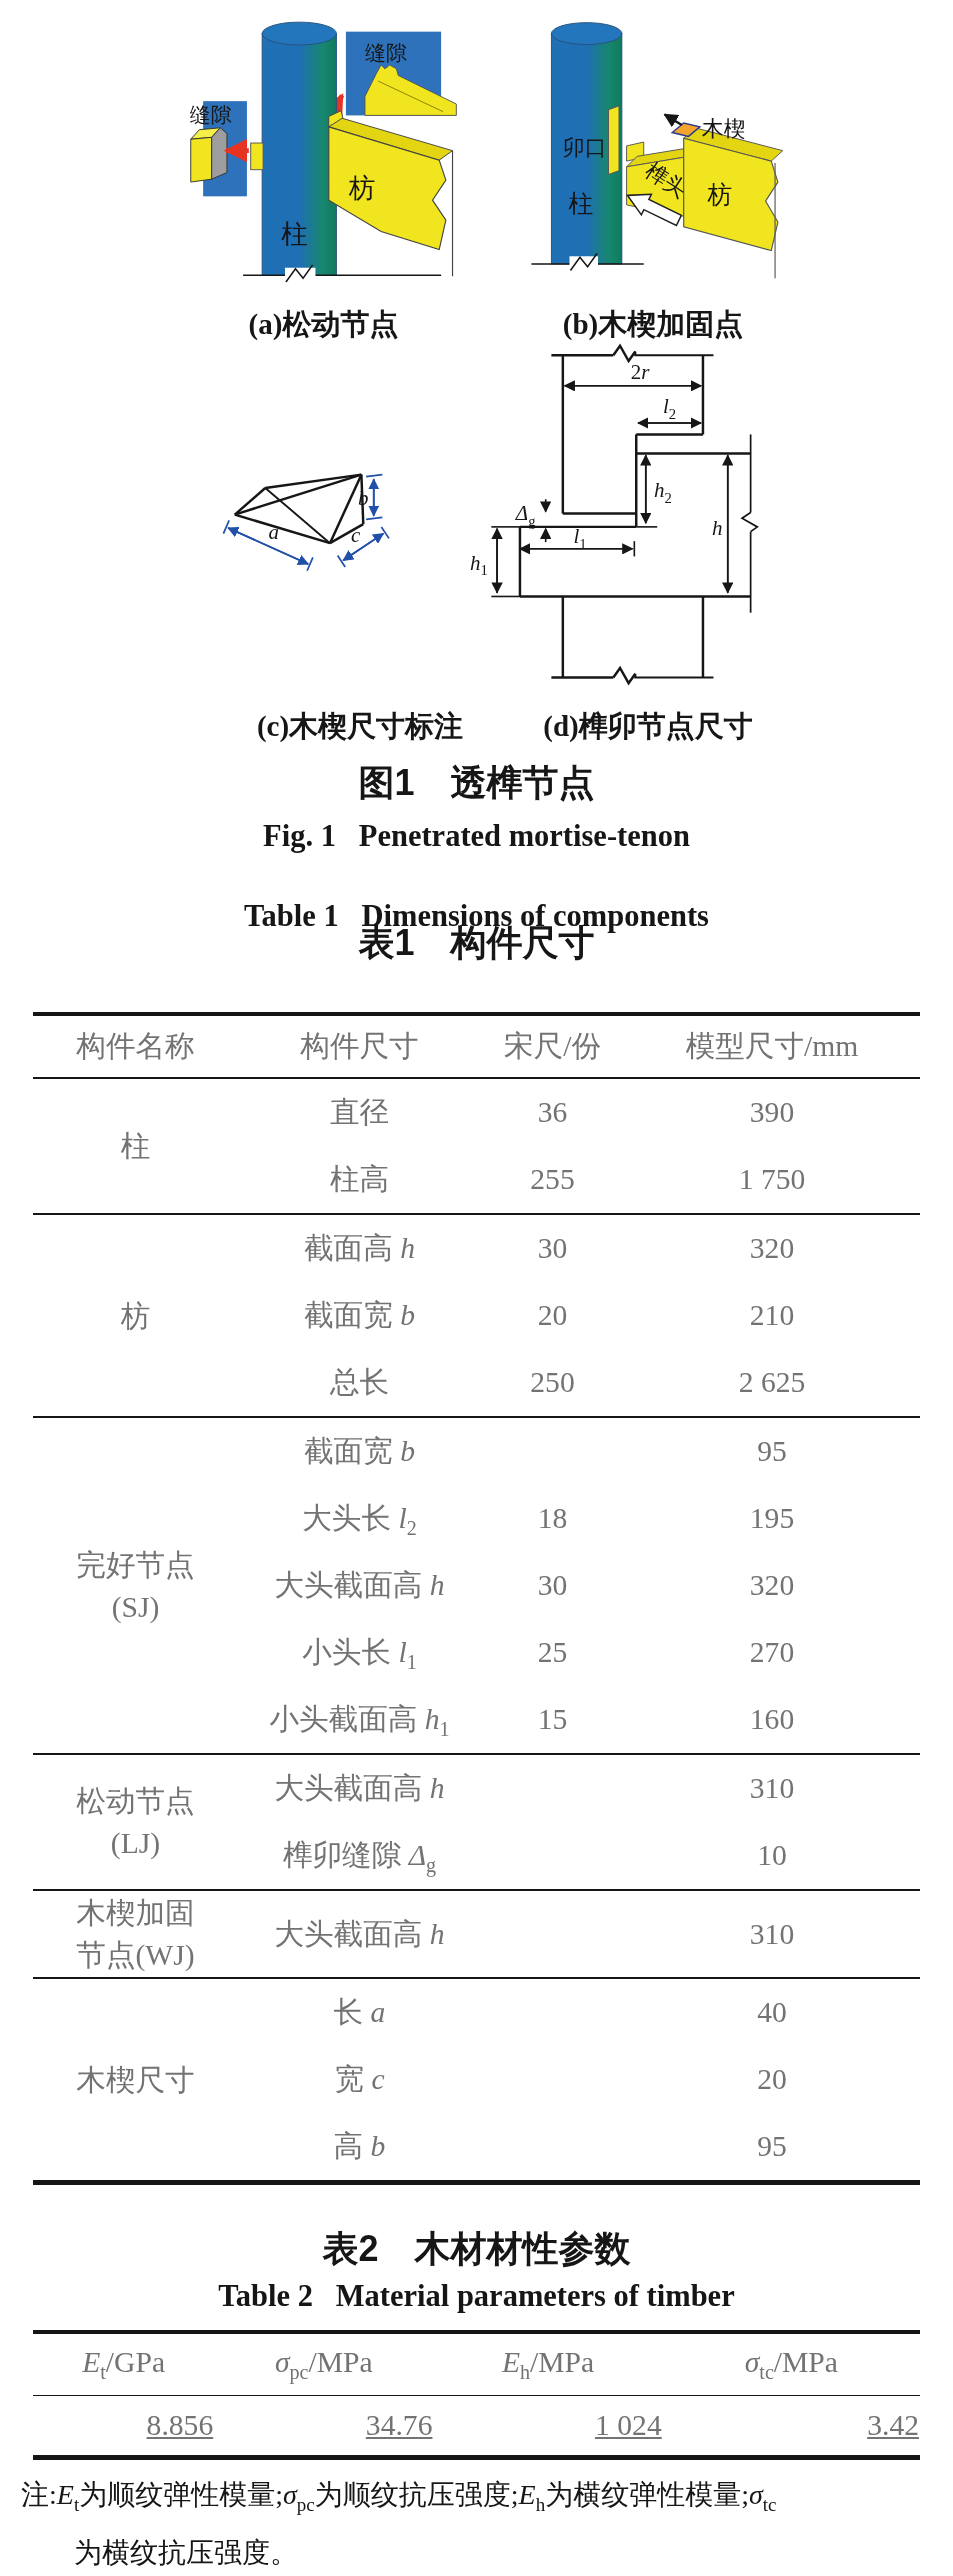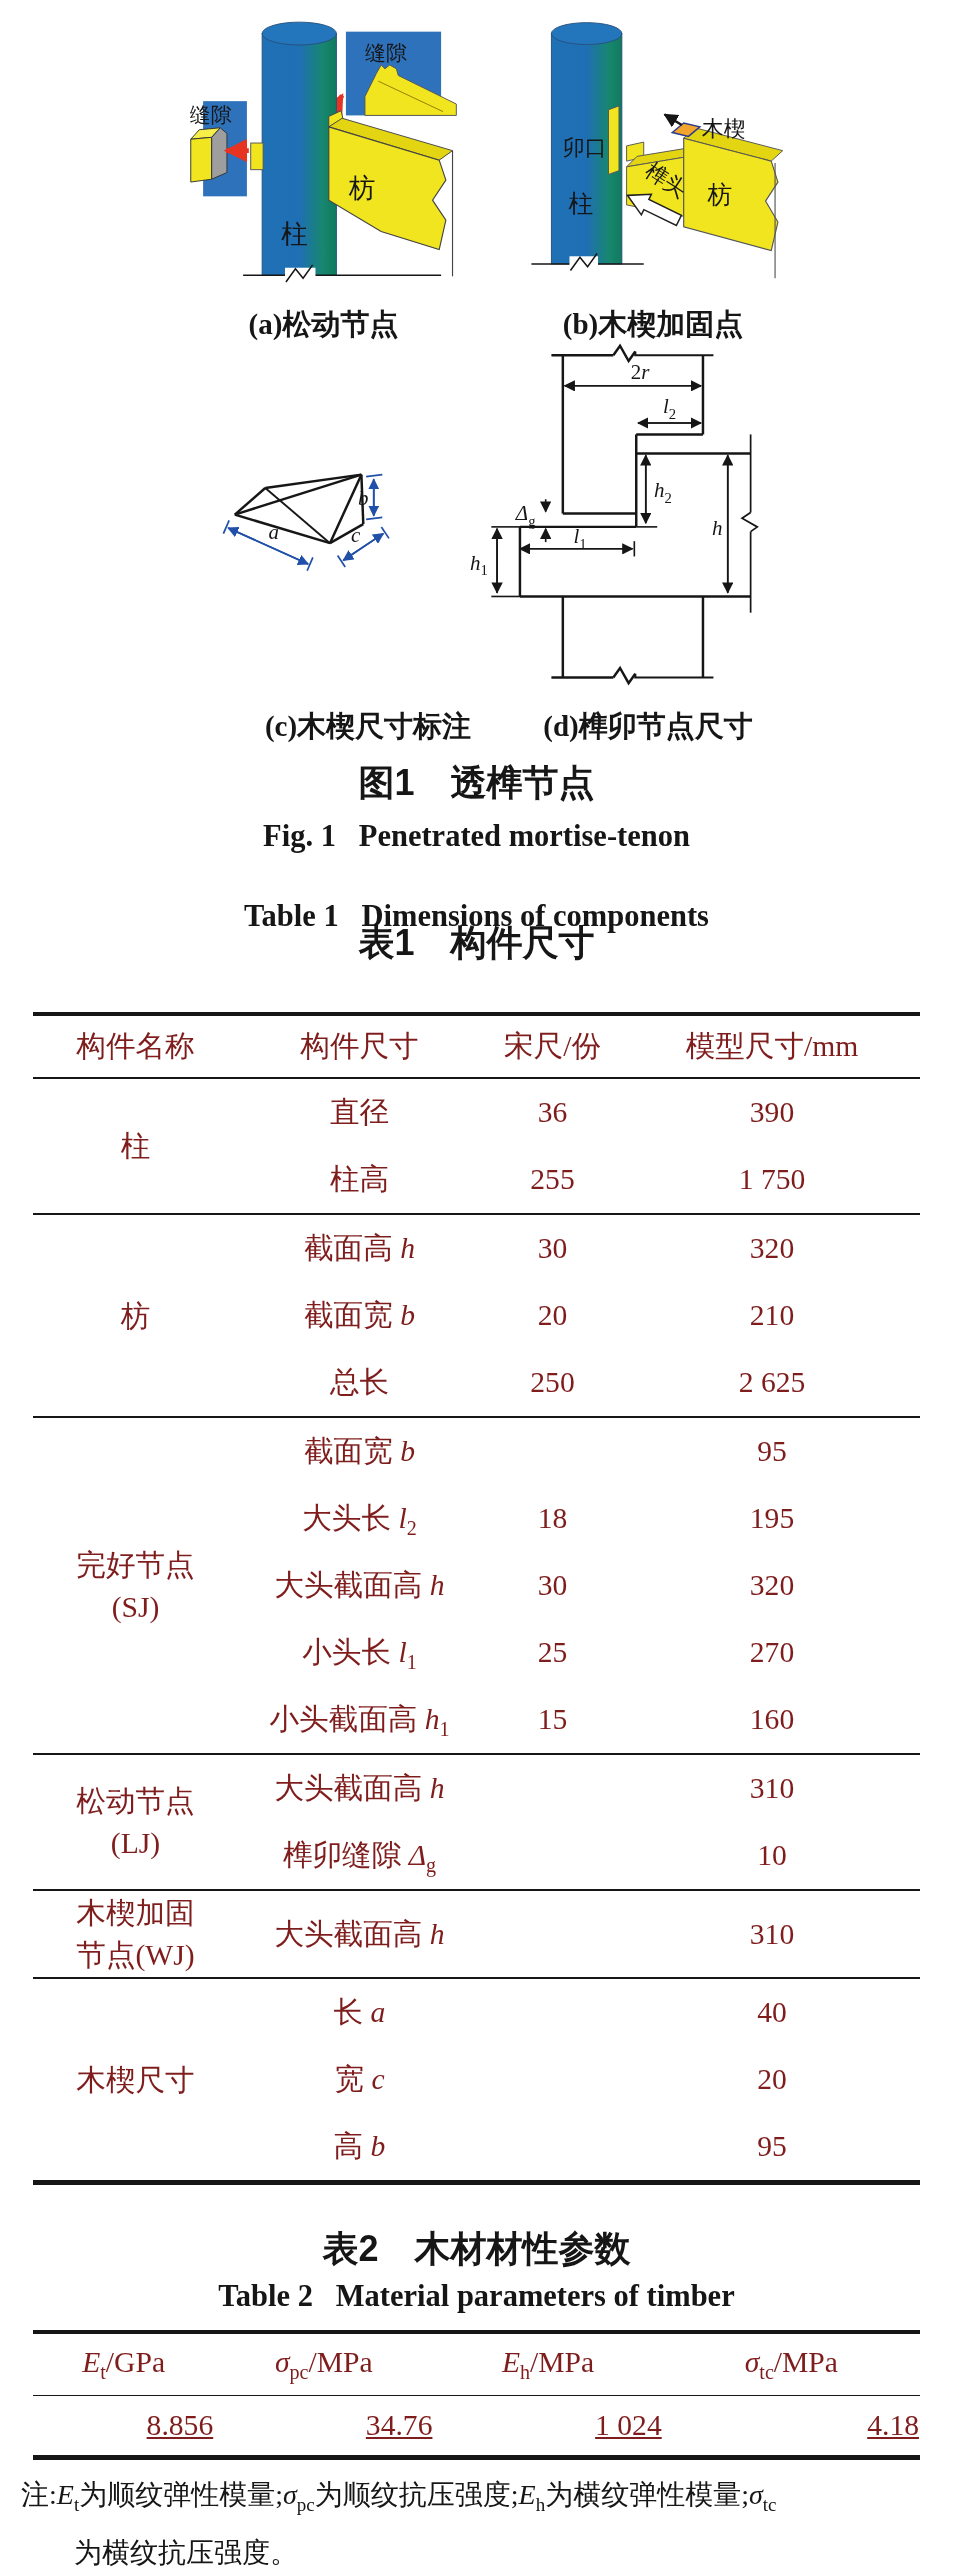--- a/index.html
+++ b/index.html
@@ -5,21 +5,21 @@
   html,body{margin:0;padding:0;background:#ffffff;}
   .page{position:relative;width:953px;height:2576px;background:#fff;overflow:hidden;
         font-family:"Liberation Serif","DejaVu Serif",serif;color:#161616;}
   svg{position:absolute;overflow:visible;}
   .cap{position:absolute;text-align:center;font-weight:bold;font-size:29px;white-space:pre;}
   .title-zh{position:absolute;left:0;width:100%;text-align:center;white-space:pre;
             font-family:"Liberation Sans","DejaVu Sans",sans-serif;font-weight:bold;font-size:36px;}
   .title-en{position:absolute;left:0;width:100%;text-align:center;white-space:pre;
             font-weight:bold;font-size:30.5px;}
   table{position:absolute;left:33px;width:887px;border-collapse:collapse;table-layout:fixed;
-        font-size:29.6px;color:#7f1d1d;}
+        font-size:29.6px;color:#737373;}
   #table1{top:1012px;border-top:4.8px solid #161616;border-bottom:5.7px solid #161616;}
   #table1 th{height:59px;font-weight:normal;border-bottom:2.9px solid #161616;text-align:center;vertical-align:middle;}
   #table1 td{height:65px;text-align:center;vertical-align:middle;}
   #table1 tr.sep td{border-top:2.9px solid #161616;}
   #table1 td.gname{line-height:42px;}
   #table2{top:2330px;border-top:4.8px solid #161616;border-bottom:5.7px solid #161616;}
   #table2 th{height:59px;font-weight:normal;border-bottom:1.9px solid #161616;text-align:center;vertical-align:middle;}
   #table2 td{height:57px;text-align:right;vertical-align:middle;text-decoration:underline;}
   sub{font-size:68%;}
   i{font-style:italic;}
@@ -203,21 +203,21 @@
     </g>
     <text x="196" y="40" font-size="22" text-anchor="middle"><tspan>2</tspan><tspan font-style="italic">r</tspan></text>
     <text x="227" y="76" font-size="22" text-anchor="middle"><tspan font-style="italic">l</tspan><tspan dy="6" font-size="70%">2</tspan></text>
     <text x="220" y="164" font-size="22" text-anchor="middle"><tspan font-style="italic">h</tspan><tspan dy="6" font-size="70%">2</tspan></text>
     <text x="277" y="204" font-size="22" text-anchor="middle"><tspan font-style="italic">h</tspan></text>
     <text x="76" y="188" font-size="22" text-anchor="middle"><tspan font-style="italic">Δ</tspan><tspan dy="6" font-size="70%">g</tspan></text>
     <text x="133" y="212" font-size="22" text-anchor="middle"><tspan font-style="italic">l</tspan><tspan dy="6" font-size="70%">1</tspan></text>
     <text x="27" y="240" font-size="22" text-anchor="middle"><tspan font-style="italic">h</tspan><tspan dy="6" font-size="70%">1</tspan></text>
   </svg>
 
-  <div class="cap" style="left:225px;top:707px;width:286px;">(c)木楔尺寸标注</div>
+  <div class="cap" style="left:217px;top:707px;width:286px;">(c)木楔尺寸标注</div>
   <div class="cap" style="left:505px;top:707px;width:286px;">(d)榫卯节点尺寸</div>
 
   <div class="title-zh" style="top:759px;">图1　透榫节点</div>
   <div class="title-en" style="top:819px;">Fig. 1   Penetrated mortise-tenon</div>
 
   <div class="title-zh" style="top:919px;">表1　构件尺寸</div>
   <div class="title-en" style="top:899px;">Table 1   Dimensions of components</div>
 
   <table id="table1">
     <colgroup>
@@ -340,21 +340,21 @@
           <th><i>σ</i><sub>pc</sub>/MPa</th>
           <th><i>E</i><sub>h</sub>/MPa</th>
           <th><i>σ</i><sub>tc</sub>/MPa</th>
         </tr>
       </thead>
     <tbody>
         <tr id="t2-vals">
           <td>8.856</td>
           <td>34.76</td>
           <td>1 024</td>
-          <td>4.18</td>
+          <td>3.42</td>
         </tr>
       </tbody>
   </table>
 
   <div class="note" id="note">
       <div class="nline">注:<i>E</i><sub>t</sub>为顺纹弹性模量;<i>σ</i><sub>pc</sub>为顺纹抗压强度;<i>E</i><sub>h</sub>为横纹弹性模量;<i>σ</i><sub>tc</sub></div>
       <div class="nline l2">为横纹抗压强度。</div>
     </div>
 </div>
 

